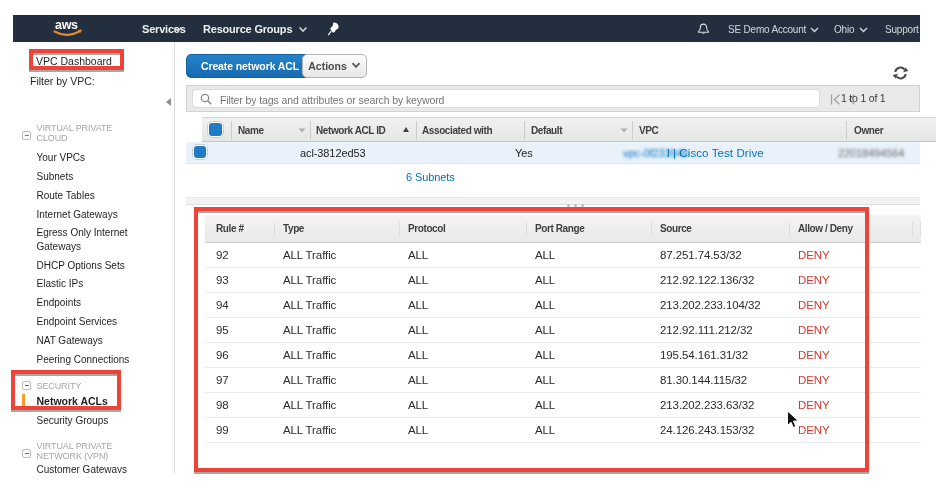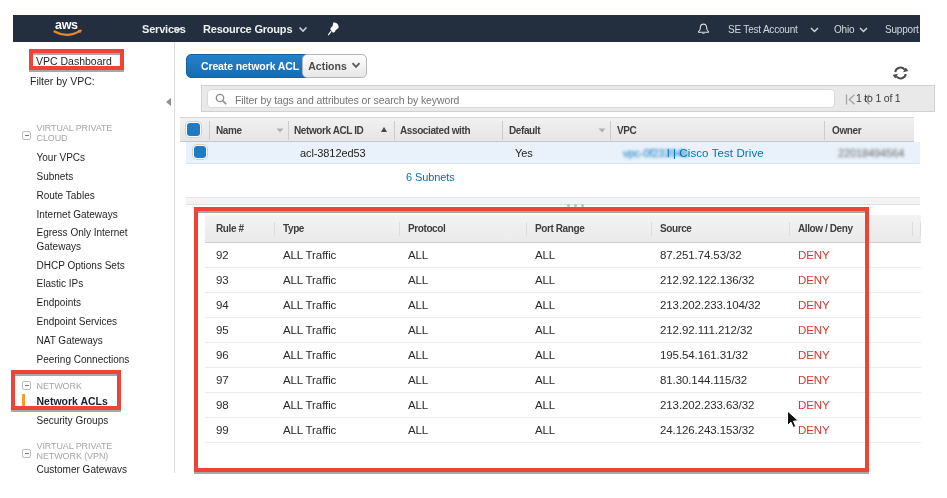--- a/index.html
+++ b/index.html
@@ -24,27 +24,27 @@
 
 
 #vpcsearch { position:absolute; left:17px; top:47px; width:131px; height:20px; border:1px solid #c6c6c6; border-radius:3px; background:#fff; }
 #vpcsearch span { position:absolute; left:21px; top:3px; font-size:10.5px; color:#9b9b9b; }
 
 
 #btn-create { left:186px; top:54px; width:128px; height:24px; background:linear-gradient(#2482ca,#176bb0); border:1px solid #15619c; border-radius:5px; color:#fff; font-weight:bold; font-size:10.5px; letter-spacing:-0.1px; text-align:center; line-height:22px; white-space:nowrap; }
 #btn-actions { left:302px; top:54px; width:65px; height:24px; background:linear-gradient(#fdfdfd,#e7e7e7); border:1px solid #b5b5b5; border-radius:5px; color:#4a4a4a; font-weight:bold; font-size:10.5px; text-align:center; line-height:22px; white-space:nowrap; }
 
 
-#toolbar { left:186px; top:85px; width:734px; height:27px; background:#e9e9e9; border:1px solid #d2d2d2;margin-left:15px; }
+#toolbar { left:186px; top:85px; width:734px; height:27px; background:#e9e9e9; border:1px solid #d2d2d2; }
 #filterinput { position:absolute; left:5px; top:3px; width:628px; height:19px; background:#fff; border:1px solid #dadada; border-radius:4px; }
 #filterinput span { position:absolute; left:27px; top:4px; font-size:10.5px; letter-spacing:-0.1px; color:#757575; }
 #pgtxt { position:absolute; left:654px; top:6px; font-size:10.5px; font-weight:normal; letter-spacing:-0.2px; color:#3d3d3d; }
 
 
-.t1hdr { left:180px; top:117px; width:734px; height:25px; background:linear-gradient(#f1f1f1,#e5e5e5); border-top:1px solid #d5d5d5; border-bottom:1px solid #c8c8c8; }
+.t1hdr { left:202px; top:117px; width:734px; height:25px; background:linear-gradient(#f1f1f1,#e5e5e5); border-top:1px solid #d5d5d5; border-bottom:1px solid #c8c8c8; }
 .t1row { left:186px; top:142px; width:734px; height:22px; background:#e9f2fb; border-bottom:1px solid #d7e7f4; }
 .hcell { position:absolute; font-size:10px; font-weight:bold; letter-spacing:-0.4px; color:#3e3e3e; top:7px; white-space:nowrap; }
 .vsep1 { position:absolute; top:3px; width:1px; height:19px; background:#cccccc; }
 .ccell { position:absolute; font-size:11px; letter-spacing:-0.1px; color:#1e1e1e; top:5px; white-space:nowrap; }
 .bluechk { position:absolute; width:13px; height:13px; background:#1e7bc4; border-radius:3px; box-shadow:0 0 0 1px #fff, 0 0 0 2px #d0d0d0; }
 .link { color:#0073bb; text-decoration:none; }
 .sorticon { position:absolute; width:0; height:0; border-left:3.5px solid transparent; border-right:3.5px solid transparent; }
 
 
 #divider { left:186px; top:197px; width:734px; height:8px; background:#f3f3f3; border-top:1px solid #e6e6e6; border-bottom:1px solid #dedede; }
@@ -76,21 +76,21 @@
       <path d="M1.5 1.5 L5 5 L8.5 1.5" fill="none" stroke="#cdd2d7" stroke-width="1.6"></path>
     </svg>
   <svg class="chev" style="left:314px;top:7px;" width="13" height="14" viewBox="0 0 13 14">
       <path d="M6.2 0.8 c1.5 -1 3.5 0.2 4.4 1.4 c1 1.2 1.6 3.4 0.3 4.4 l-2.3 1.6 c-0.4 1.4 -1.3 2.3 -2.6 2.6 L3.3 7.2 C3.5 5.9 4.2 4.9 5.6 4.3 Z" fill="#fff"></path>
       <path d="M4.2 9.2 L1.2 13.2" stroke="#fff" stroke-width="1.2"></path>
     </svg>
   <svg class="chev" style="left:684px;top:8px;" width="13" height="13" viewBox="0 0 13 13">
       <path d="M6.5 1.1 c-2 0 -3.1 1.4 -3.1 3.3 c0 2.4 -1 3.4 -1.8 4 l0 0.8 l9.8 0 l0 -0.8 c-0.8 -0.6 -1.8 -1.6 -1.8 -4 c0 -1.9 -1.1 -3.3 -3.1 -3.3 z" fill="none" stroke="#dbe0e5" stroke-width="1.1"></path>
       <path d="M5.2 10.2 a1.4 1.4 0 0 0 2.6 0 z" fill="#dbe0e5"></path>
     </svg>
-  <span class="navtxt2" style="left:715px;">SE Test Account</span>
+  <span class="navtxt2" style="left:715px;">SE Demo Account</span>
   <svg class="chev" style="left:797px;top:12px;" width="9" height="6" viewBox="0 0 9 6">
       <path d="M1 1 L4.5 4.5 L8 1" fill="none" stroke="#cdd2d7" stroke-width="1.5"></path>
     </svg>
   <span class="navtxt2" style="left:821px;">Ohio</span>
   <svg class="chev" style="left:846px;top:12px;" width="9" height="6" viewBox="0 0 9 6">
       <path d="M1 1 L4.5 4.5 L8 1" fill="none" stroke="#cdd2d7" stroke-width="1.5"></path>
     </svg>
   <span class="navtxt2" style="left:872px;">Support</span>
 </div>
 
@@ -107,21 +107,21 @@
   <div class="side-item" style="top:167px;">Internet Gateways</div>
   <div class="side-item" style="top:184px; line-height:13.5px;">Egress Only Internet<br>Gateways</div>
   <div class="side-item" style="top:218px;">DHCP Options Sets</div>
   <div class="side-item" style="top:236px;">Elastic IPs</div>
   <div class="side-item" style="top:255px;">Endpoints</div>
   <div class="side-item" style="top:274px;">Endpoint Services</div>
   <div class="side-item" style="top:293px;">NAT Gateways</div>
   <div class="side-item" style="top:312px;">Peering Connections</div>
 
   <div class="minusbox" style="top:339px;"></div>
-  <div class="side-head" style="top:339px;">NETWORK</div>
+  <div class="side-head" style="top:339px;">SECURITY</div>
   <div style="position:absolute;left:9px;top:352px;width:3px;height:13px;background:#f79d28;"></div>
   <div class="side-item" style="top:353px; font-weight:bold; font-size:10.5px;">Network ACLs</div>
   <div class="side-item" style="top:373px;">Security Groups</div>
 
   <div class="minusbox" style="top:407px;"></div>
   <div class="side-head" style="top:399px;">VIRTUAL PRIVATE<br>NETWORK (VPN)</div>
   <div class="side-item" style="top:422px;">Customer Gateways</div>
 </div>
 
 <div id="btn-create" class="abs">Create network ACL</div>

